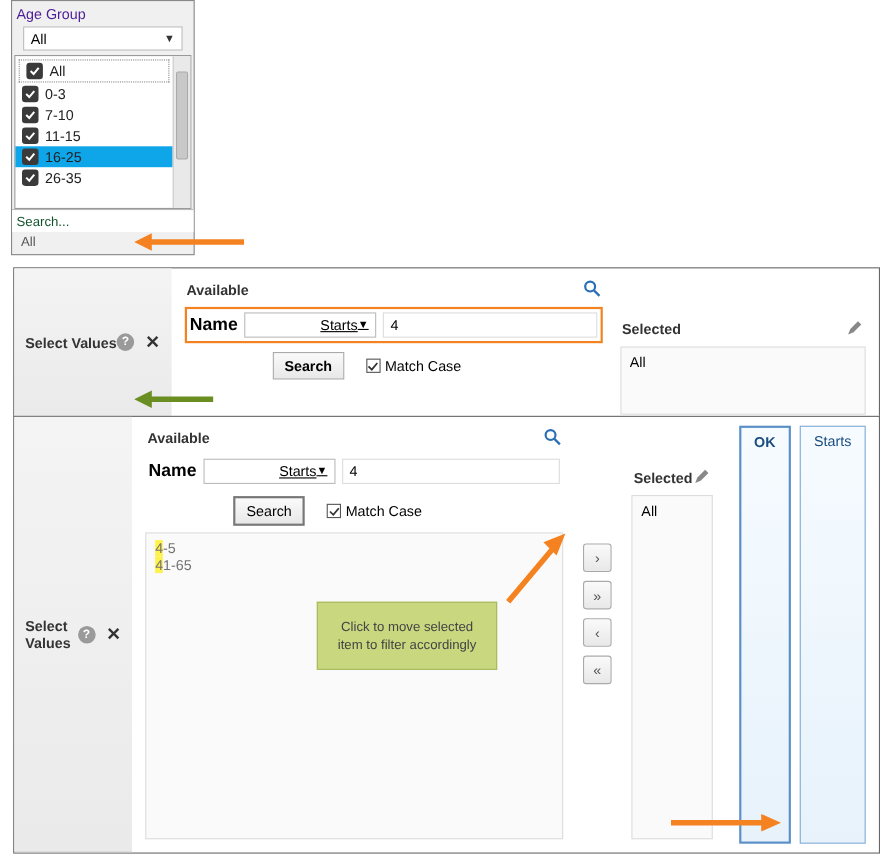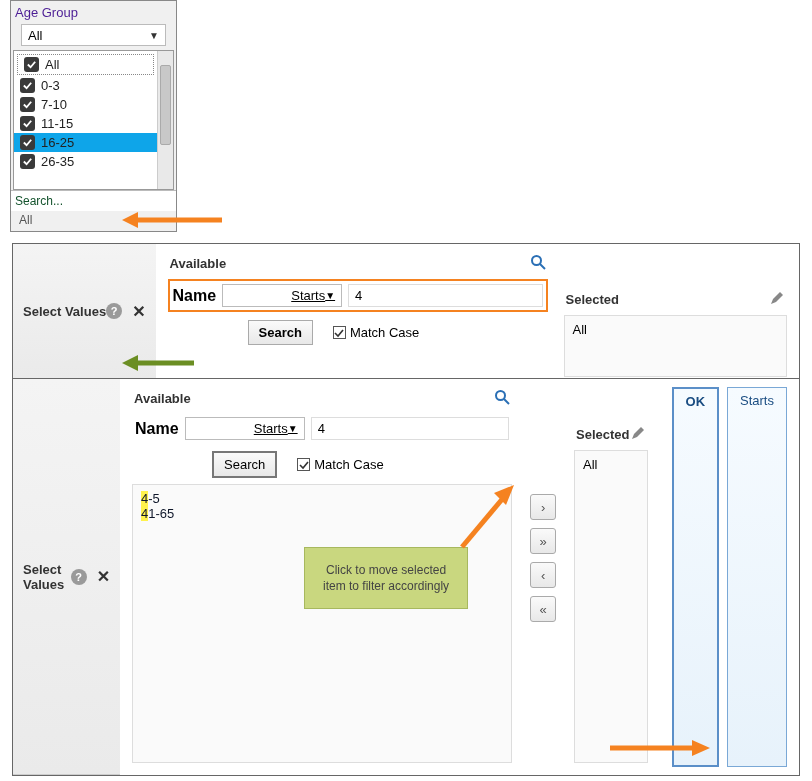--- a/index.html
+++ b/index.html
@@ -198,21 +198,21 @@
   }
   .mcase .cb svg { width: 10px; height: 10px; }
 
   .results {
     border: 1px solid #ddd;
     background: #fafafa;
     flex: 1;
     min-height: 180px;
     padding: 6px 8px;
     font-size: 13px;
-    color: #0f172a;
+    color: #737373;
   }
   .hl { background: #fff24d; }
 
   .move-btn {
     width: 26px; height: 26px;
     border: 1px solid #aaa;
     border-radius: 3px;
     background: linear-gradient(#fafafa,#e8e8e8);
     display: inline-flex; align-items: center; justify-content: center;
     cursor: pointer;
@@ -452,21 +452,21 @@
           <svg viewBox="0 0 16 16">
               <path d="M2 14 L4 9 L11 2 L14 5 L7 12 Z" fill="#888"></path>
             </svg>
         </span>
       </div>
       <div class="sel-box tall">
         <div>All</div>
       </div>
     </div>
 
-    <div class="note" style="left:184px; top:168px;">Click to move selected item to filter accordingly</div>
+    <div class="note" style="left:168px; top:168px;">Click to move selected item to filter accordingly</div>
 
     <svg class="arrow" style="left:332px; top:100px;" width="68" height="70">
       <line x1="10" y1="68" x2="52" y2="18" stroke="#f58220" stroke-width="5"></line>
       <polygon points="62,6 42,14 54,26" fill="#f58220"></polygon>
     </svg>
   </div>
 
   <div class="dlg-footer">
     <span class="ok-btn">OK</span>
     <span class="cancel-btn">Starts</span>

